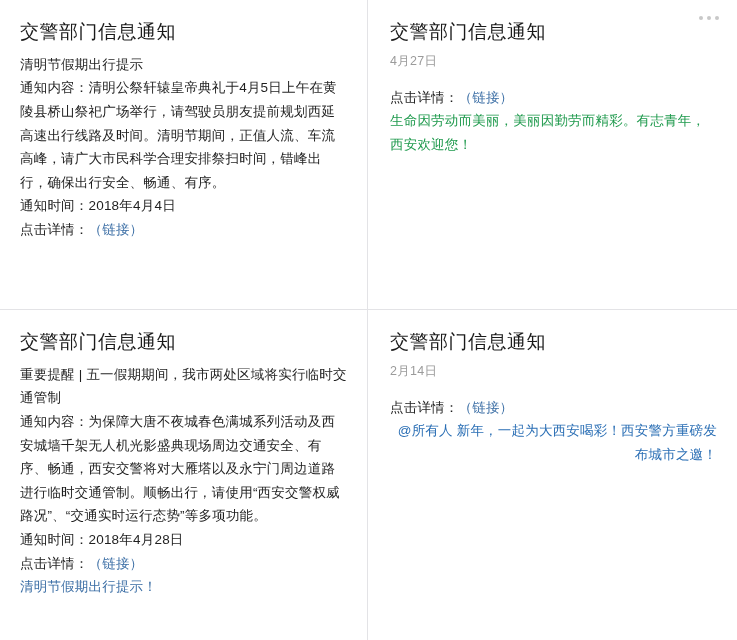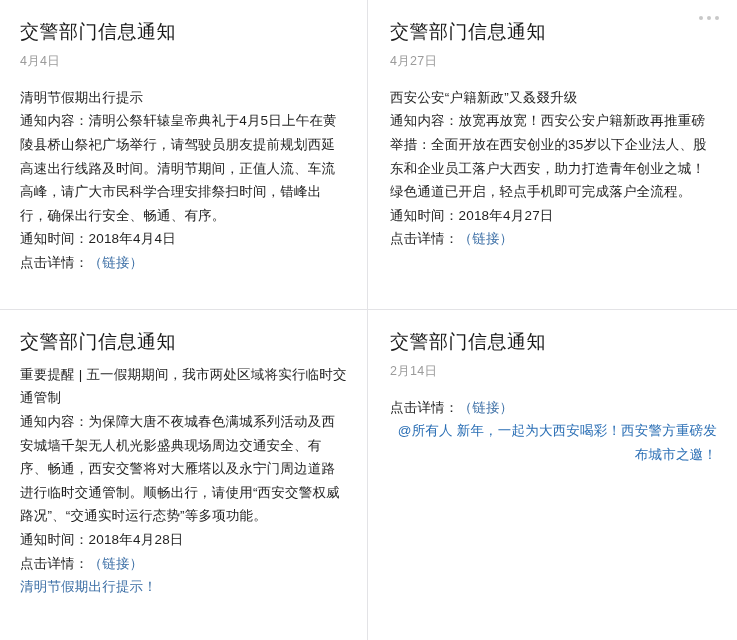--- a/index.html
+++ b/index.html
@@ -94,44 +94,41 @@
   }
 </style>
 </head>
 <body>
 
 <div class="screen">
 
   <div class="cell c0">
     <div class="card">
       <h2 class="title">交警部门信息通知</h2>
-      <div class="date">4月4日</div>
       <div class="body">
         <p class="bodyblock">清明节假期出行提示
 通知内容：清明公祭轩辕皇帝典礼于4月5日上午在黄陵县桥山祭祀广场举行，请驾驶员朋友提前规划西延高速出行线路及时间。清明节期间，正值人流、车流高峰，请广大市民科学合理安排祭扫时间，错峰出行，确保出行安全、畅通、有序。
 通知时间：2018年4月4日</p>
         <p><span>点击详情：</span><span class="link">（链接）</span></p>
       </div>
     </div>
   </div>
 
   <div class="cell c1">
     <div class="dots">
         <i></i>
         <i></i>
         <i></i>
       </div>
     <div class="card right">
       <h2 class="title">交警部门信息通知</h2>
       <div class="date">4月27日</div>
       <div class="body">
-        <p class="bodyblock">西安公安“户籍新政”又叒叕升级
-通知内容：放宽再放宽！西安公安户籍新政再推重磅举措：全面开放在西安创业的35岁以下企业法人、股东和企业员工落户大西安，助力打造青年创业之城！绿色通道已开启，轻点手机即可完成落户全流程。
-通知时间：2018年4月27日</p>
         <p><span>点击详情：</span><span class="link">（链接）</span></p>
+        <p class="green">生命因劳动而美丽，美丽因勤劳而精彩。有志青年，西安欢迎您！</p>
       </div>
     </div>
   </div>
 
   <div class="cell c2">
     <div class="card">
       <h2 class="title">交警部门信息通知</h2>
       <div class="body">
         <p class="bodyblock">重要提醒 | 五一假期期间，我市两处区域将实行临时交通管制
 通知内容：为保障大唐不夜城春色满城系列活动及西安城墙千架无人机光影盛典现场周边交通安全、有序、畅通，西安交警将对大雁塔以及永宁门周边道路进行临时交通管制。顺畅出行，请使用“西安交警权威路况”、“交通实时运行态势”等多项功能。

